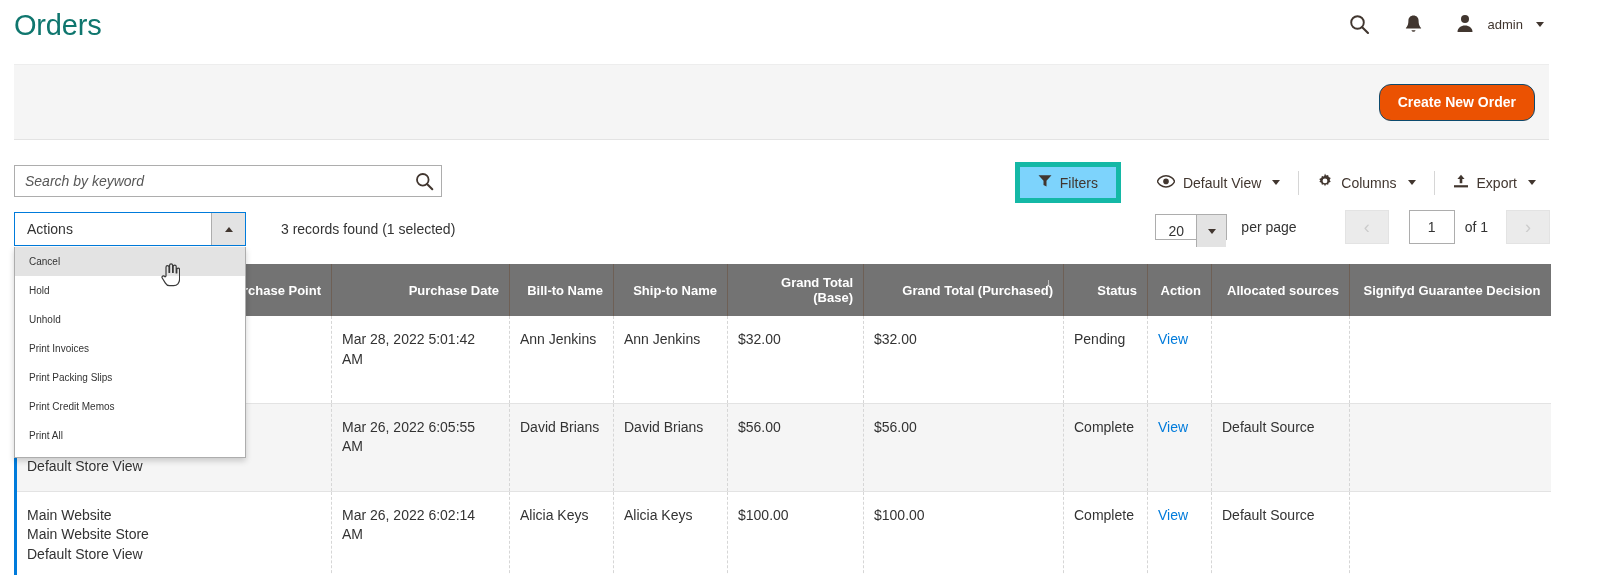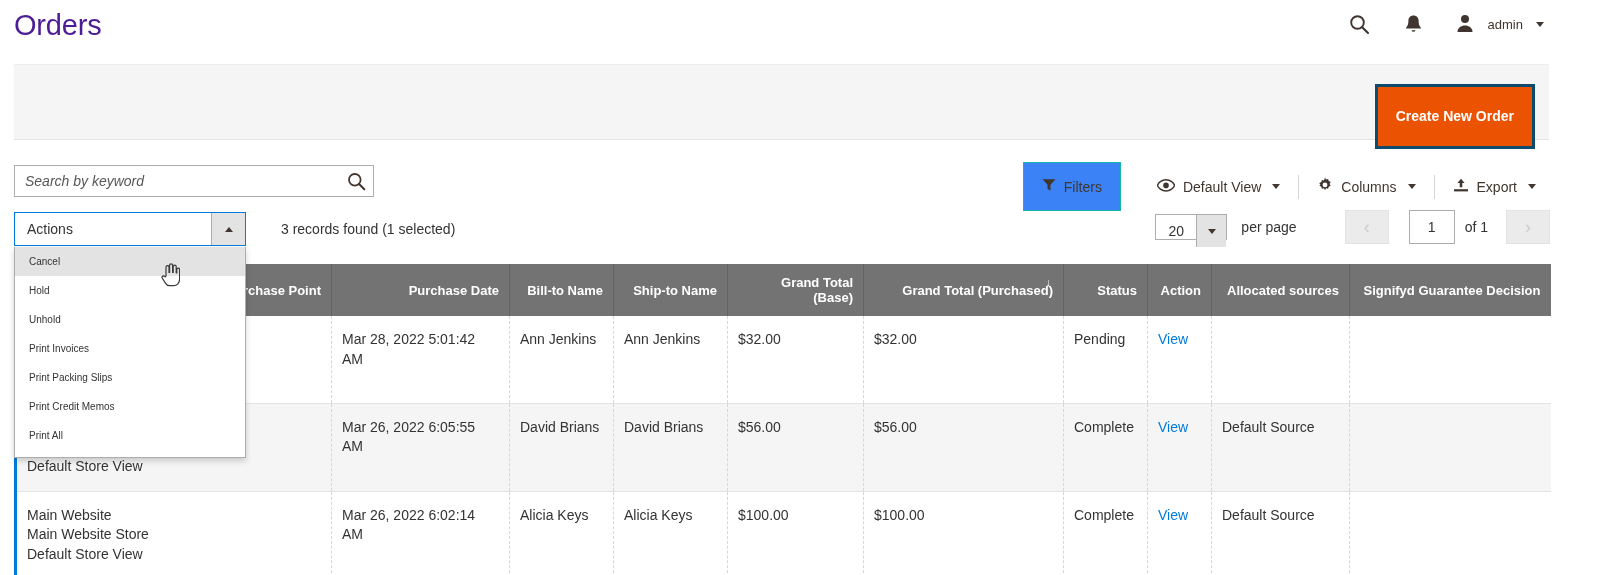--- a/index.html
+++ b/index.html
@@ -11,21 +11,21 @@
     overflow: hidden;
   }
 
   
   .page-header {
     position: absolute; left: 0; top: 0; width: 1600px; height: 58px;
     background: #ffffff;
   }
   .page-title {
     position: absolute; left: 14px; top: 9px;
-    font-size: 29px; font-weight: 400; color: #4c1d95;
+    font-size: 29px; font-weight: 400; color: #0f766e;
     letter-spacing: -0.2px;
   }
   .header-tools {
     position: absolute; right: 56px; top: 11px;
     display: flex; align-items: center; gap: 28px;
   }
   .icon-btn {
     display: inline-flex; align-items: center; justify-content: center;
     width: 26px; height: 26px; cursor: pointer;
   }
@@ -40,29 +40,29 @@
   }
 
   
   .action-strip {
     position: absolute; left: 14px; top: 64px; width: 1535px; height: 76px;
     background: #f5f5f5; border-top: 1px solid #ededed; border-bottom: 1px solid #e3e3e3;
   }
   .btn-primary {
     position: absolute; right: 14px; top: 19px;
     background: #eb5202; color: #ffffff;
-    border: 3px solid #0c4a6e; border-radius: 0;
+    border: 1px solid #0c4a6e; border-radius: 12px;
     font-size: 14px; font-weight: bold; font-family: "Liberation Sans", sans-serif;
-    padding: 22px 18px; cursor: pointer; line-height: 1.1;
+    padding: 10px 18px; cursor: pointer; line-height: 1.1;
   }
 
   
   .grid-toolbar { position: absolute; left: 0; top: 160px; width: 1600px; height: 46px; }
   .search-box {
-    position: absolute; left: 14px; top: 5px; width: 360px; height: 32px;
+    position: absolute; left: 14px; top: 5px; width: 428px; height: 32px;
     border: 1px solid #adadad; background: #ffffff;
   }
   .search-input {
     position: absolute; left: 0; top: 0; width: 366px; height: 30px;
     border: none; outline: none; background: transparent;
     padding: 0 10px; font-size: 14px; font-style: italic;
     font-family: "Liberation Sans", sans-serif; color: #575757;
   }
   .search-input::placeholder { color: #575757; font-style: italic; opacity: 1; }
   .search-submit {
@@ -74,22 +74,22 @@
   .toolbar-right {
     position: absolute; right: 50px; top: 2px;
     display: flex; align-items: center;
   }
   .tb-item {
     display: flex; align-items: center; gap: 8px;
     font-size: 14px; color: #41362f; cursor: pointer;
     padding: 8px 14px; white-space: nowrap;
   }
   .tb-filters {
-    background: #3b82f6; border: 1px solid #14b8a6;
-    padding: 15px 18px; margin-right: 22px;
+    background: #7dd3fc; border: 5px solid #14b8a6;
+    padding: 7px 18px; margin-right: 22px;
   }
   .tb-sep { width: 1px; height: 24px; background: #d6d6d6; margin: 0 4px; }
   .tb-caret {
     width: 0; height: 0; margin-left: 3px;
     border-left: 4px solid transparent; border-right: 4px solid transparent;
     border-top: 5px solid #41362f;
   }
 
   
   .actions-row { position: absolute; left: 0; top: 212px; width: 1600px; height: 36px; }

